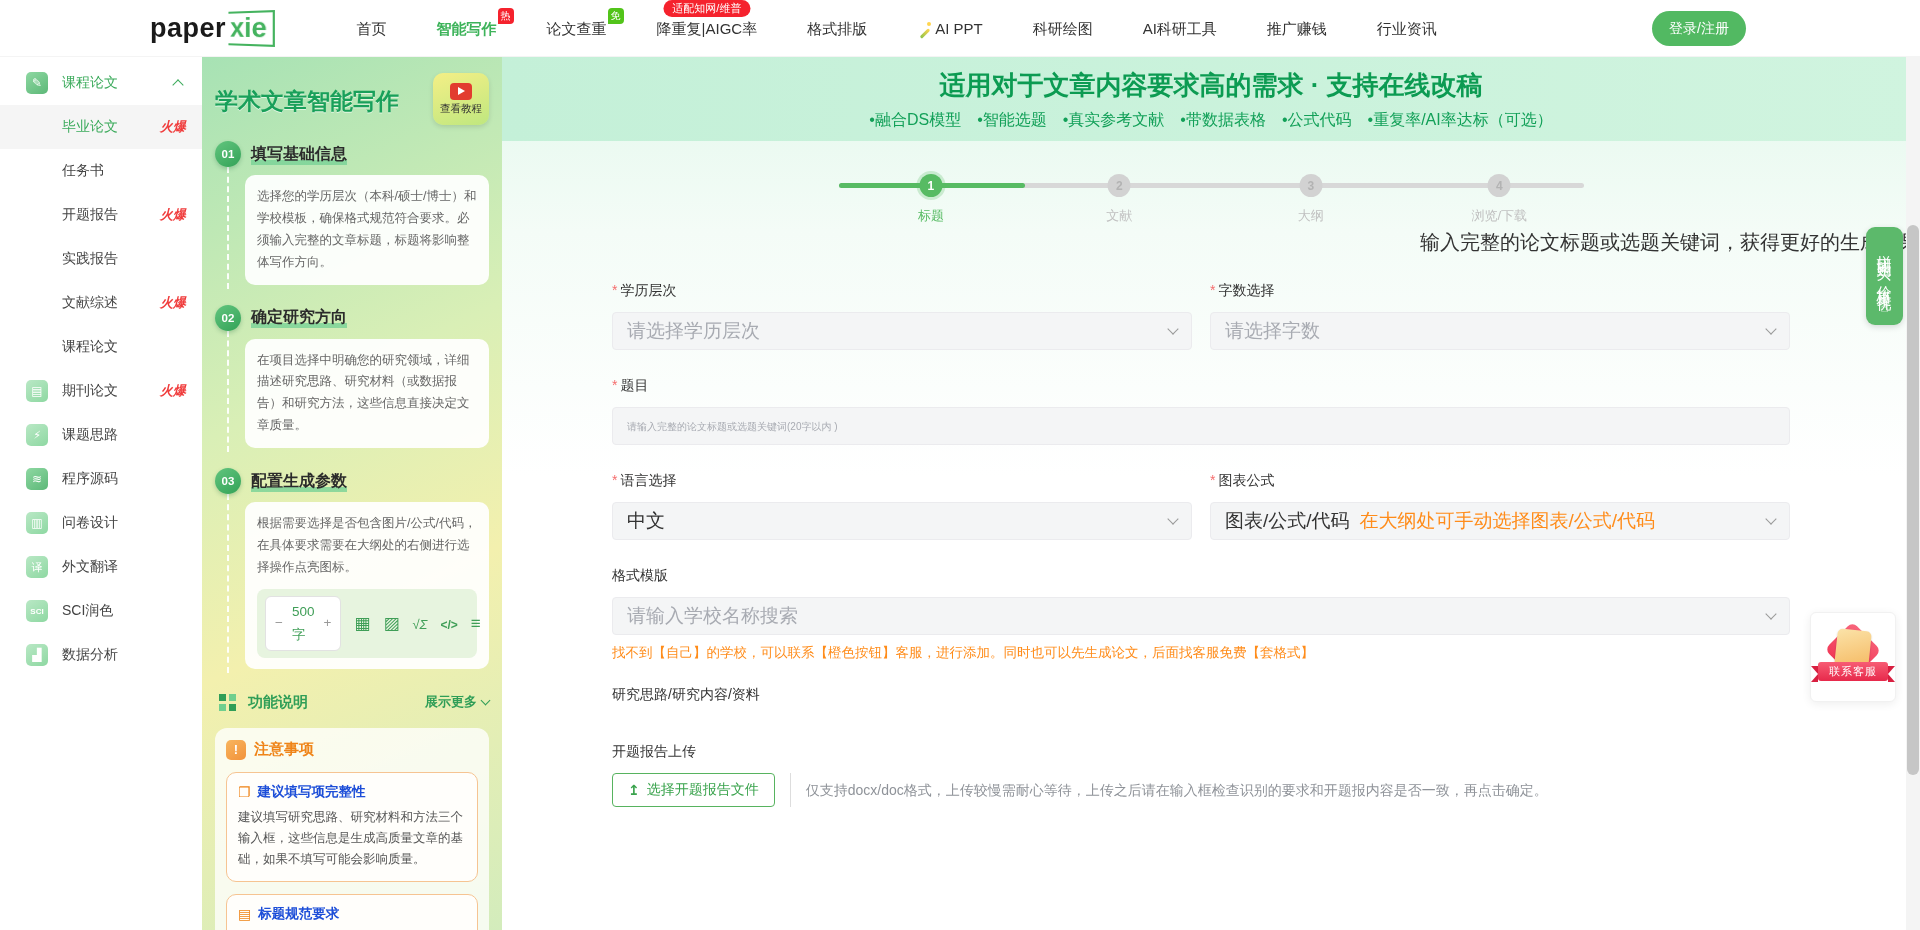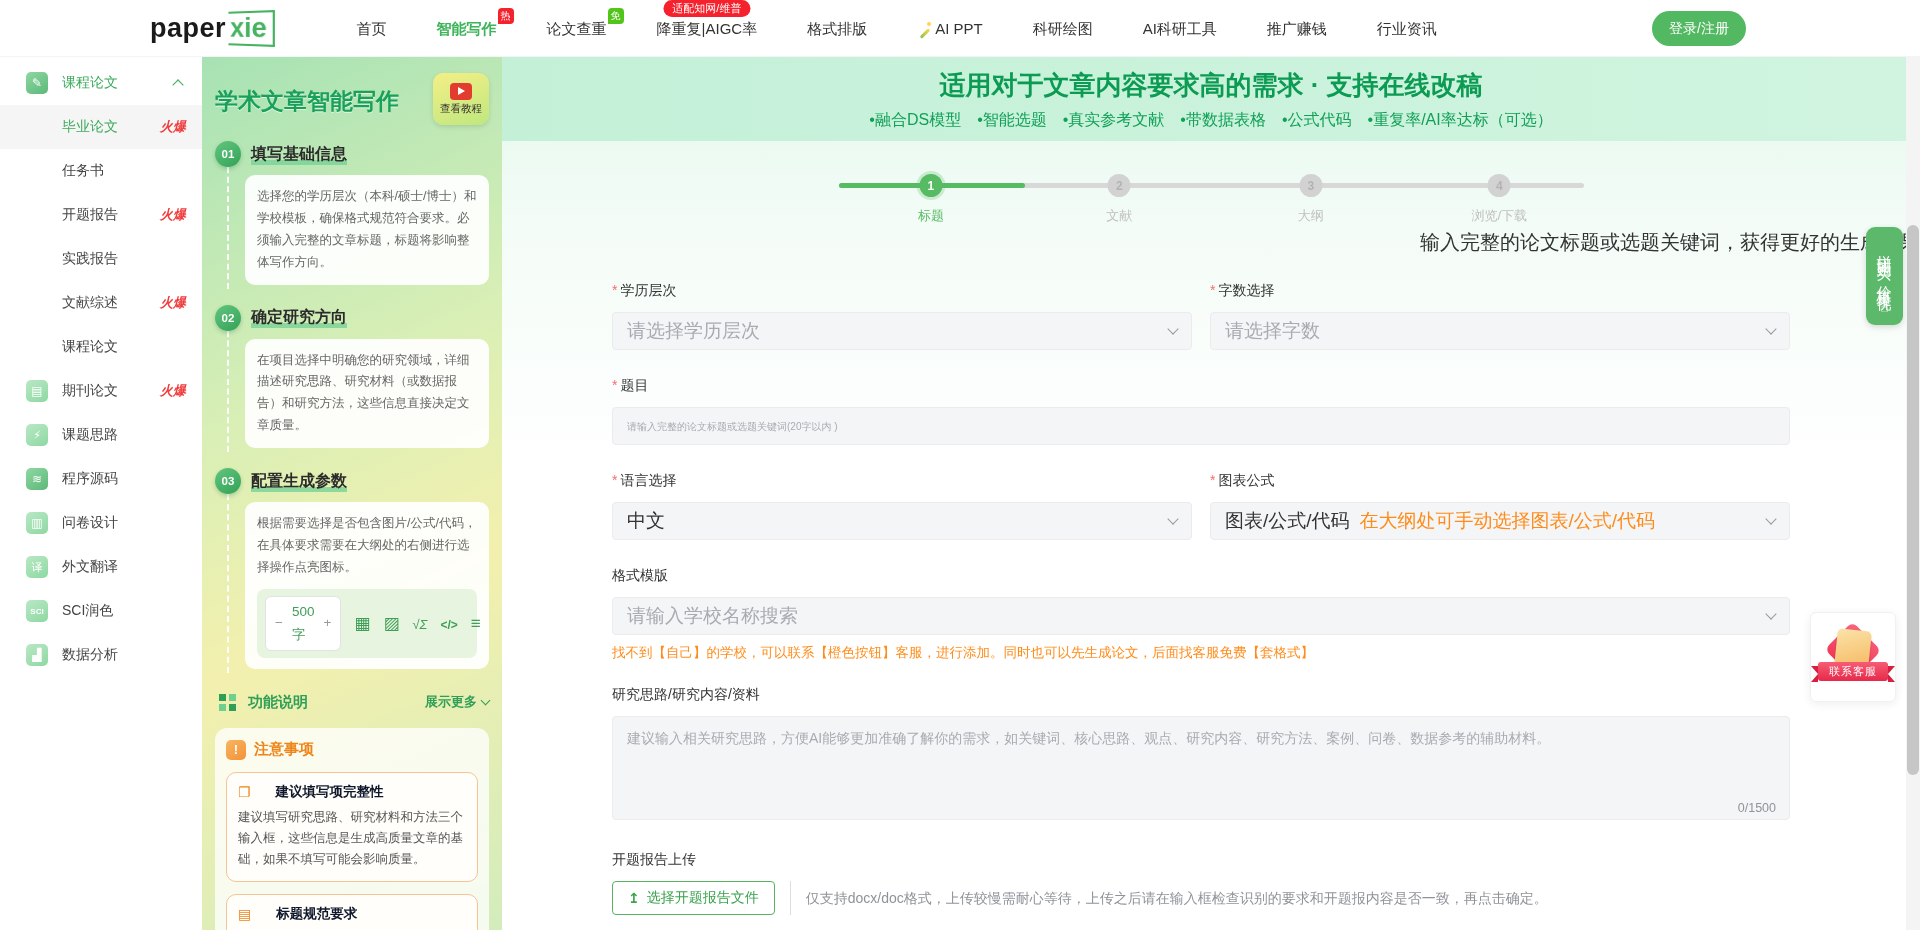--- a/index.html
+++ b/index.html
@@ -61,21 +61,21 @@
   .features-row { margin-top:20px; display:flex; align-items:center; }
   .squares-icon { width:7px; height:7px; background:#2f9e57; box-shadow:10px 0 0 #6fcf8e, 0 10px 0 #6fcf8e, 10px 10px 0 #2f9e57; margin:0 22px 10px 4px; }
   .features-title { font-size:15px; font-weight:bold; color:#2f9e57; }
   .more-link { margin-left:auto; font-size:13px; color:#2f9e57; font-weight:bold; cursor:pointer; display:flex; align-items:center; gap:5px; }
   .chev-dn-sm { width:7px; height:7px; border-right:1.5px solid #2f9e57; border-bottom:1.5px solid #2f9e57; transform:rotate(45deg); margin-top:-3px; }
   .notice { margin-top:16px; background:rgba(255,255,255,.78); border-radius:12px; padding:12px 11px; }
   .notice-head { display:flex; align-items:center; gap:8px; }
   .warn-icon { width:20px; height:20px; border-radius:5px; background:linear-gradient(145deg,#f8b55e,#f2923a); color:#fff; font-weight:bold; font-size:13px; display:flex; align-items:center; justify-content:center; }
   .notice-title { font-size:15px; font-weight:bold; color:#ef8418; }
   .ncard { border:1px solid #f6c492; background:#fffefb; border-radius:10px; padding:10px 11px; margin-top:12px; }
-  .ncard-title { color:#0f172a; font-weight:bold; font-size:13.5px; display:flex; align-items:center; gap:25px; }
+  .ncard-title { color:#1d4ed8; font-weight:bold; font-size:13.5px; display:flex; align-items:center; gap:7px; }
   .n-icon { color:#ef8418; font-size:14px; }
   .ni-book::before{content:"❐";} .ni-doc::before{content:"▤";}
   .ncard-desc { margin-top:6px; font-size:12.5px; color:#555; line-height:1.7; }
 
   
   .main { position:absolute; top:57px; left:502px; width:1418px; bottom:0; background:linear-gradient(180deg,#e3f8ec 0%,#f4fcf7 20%,#ffffff 48%); overflow:hidden; }
   .banner { height:84px; background:linear-gradient(90deg,#c4f0d8,#d0f4df); text-align:center; padding-top:11px; }
   .banner-title { font-size:26px; font-weight:bold; color:#0c9b52; }
   .banner-sub { margin-top:7px; font-size:16px; color:#12a058; }
   .progress { position:relative; width:745px; margin:26px auto 0; height:62px; }
@@ -363,24 +363,20 @@
           <span class="ph">请输入学校名称搜索</span>
           <span class="chev-dn"></span>
         </div>
         <div class="fhint">找不到【自己】的学校，可以联系【橙色按钮】客服，进行添加。同时也可以先生成论文，后面找客服免费【套格式】</div>
       </div>
     </div>
 
     <div class="frow">
       <div class="fcol">
         <div class="flabel"><span>研究思路/研究内容/资料</span></div>
-        <div class="ta-wrap">
-          <textarea class="ftextarea" placeholder="建议输入相关研究思路，方便AI能够更加准确了解你的需求，如关键词、核心思路、观点、研究内容、研究方法、案例、问卷、数据参考的辅助材料。" style=""></textarea>
-          <span class="counter">0/1500</span>
-        </div>
       </div>
     </div>
 
     <div class="frow" style="margin-bottom:0;">
       <div class="fcol">
         <div class="flabel"><span>开题报告上传</span></div>
         <div class="upload-row">
           <button class="upload-btn">
             <span class="up-icon"></span>
             <span>选择开题报告文件</span>

